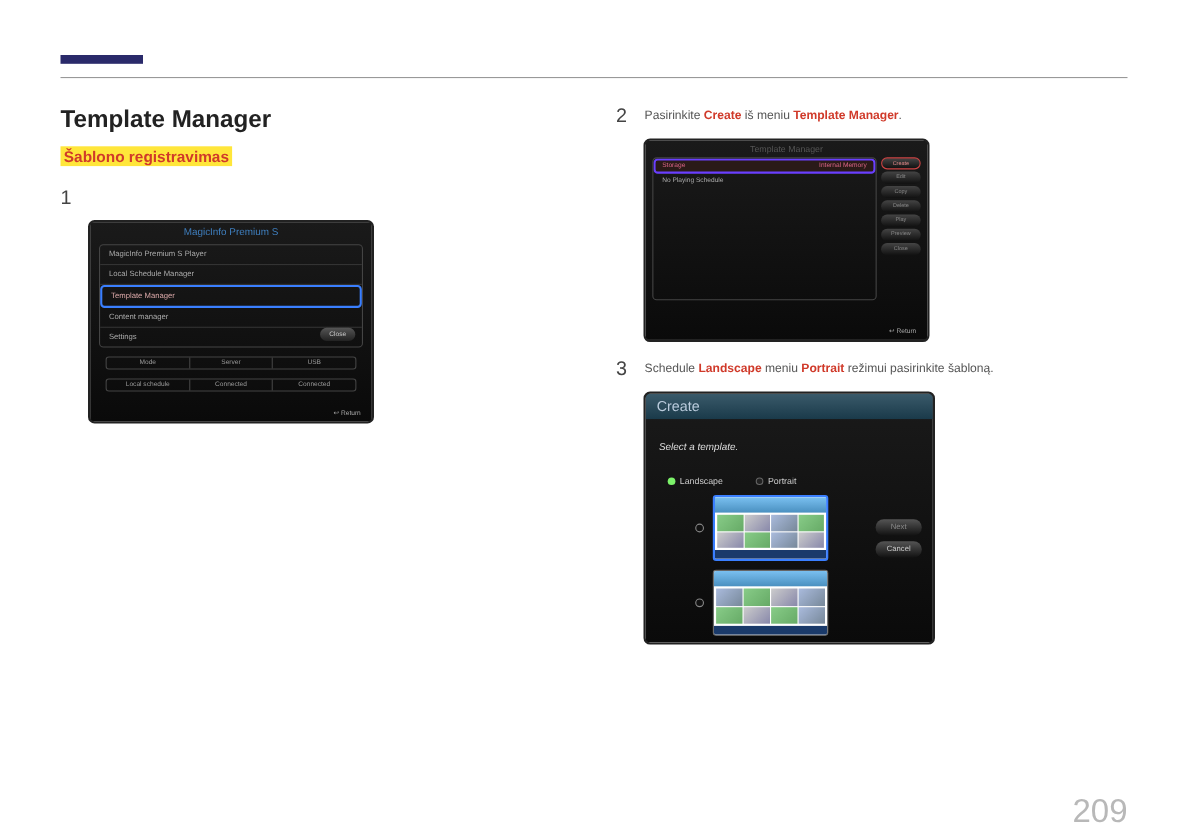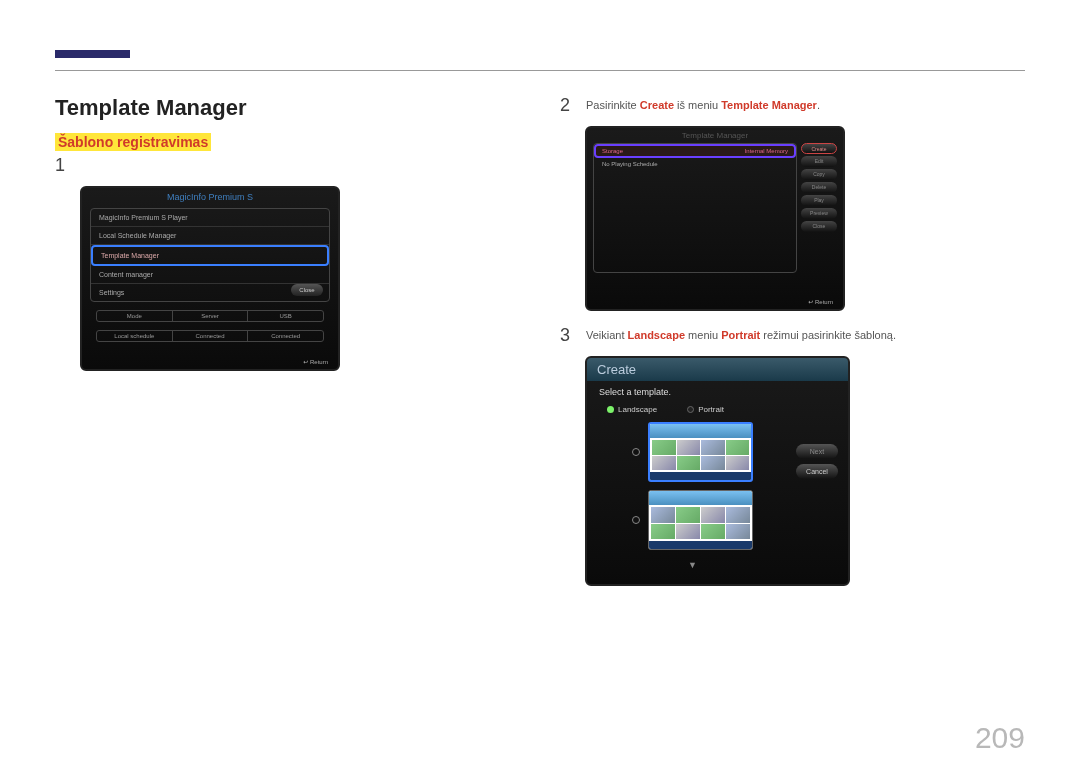--- a/index.html
+++ b/index.html
@@ -39,21 +39,21 @@
   }
   .col { flex: 1; }
   .h-title { font-size: 22px; font-weight: bold; color: #222; margin-bottom: 12px; }
   .subtitle-hl {
     display: inline-block;
     background: #ffe63a;
     color: #d03a2a;
     font-weight: bold;
     font-size: 14px;
     padding: 1px 3px;
-    margin-bottom: 4px;
+    margin-bottom: 18px;
   }
   .step { display: flex; align-items: flex-start; gap: 10px; margin-bottom: 10px; }
   .step-num { font-size: 18px; color: #444; width: 16px; }
   .step-text { font-size: 11px; line-height: 1.4; color: #555; padding-top: 3px; }
   .emph { color: #d03a2a; font-weight: bold; }
 
   
   .shot1 {
     width: 260px;
     height: 185px;
@@ -190,21 +190,21 @@
     color: #ccc;
     font-size: 8px;
     overflow: hidden;
   }
   .shot3-top {
     background: linear-gradient(#3a5a6a,#1a3a4a);
     padding: 4px 10px;
     font-size: 13px;
     color: #bcd;
   }
-  .shot3-sub { padding: 6px 12px; color: #ddd; font-size: 9px; }
+  .shot3-sub { padding: 20px 12px; color: #ddd; font-size: 9px; font-style: italic; }
   .radio-row { padding: 2px 20px; display: flex; gap: 30px; font-size: 8px; color: #ccc; }
   .radio-dot { display: inline-block; width: 7px; height: 7px; border-radius: 50%; background: #7cf26a; margin-right: 4px; vertical-align: middle; }
   .radio-dot.off { background: #222; border: 1px solid #666; }
   .shot3-body { display: flex; padding: 6px 10px; gap: 8px; }
   .thumbs { flex: 1; display: flex; flex-direction: column; gap: 8px; align-items: center; }
   .thumb-row { display: flex; align-items: center; gap: 8px; }
   .radio-small { width: 8px; height: 8px; border-radius: 50%; border: 1px solid #888; background: #111; }
   .thumb {
     width: 105px;
     height: 60px;
@@ -313,21 +313,21 @@
         </div>
       </div>
       <div class="return-row">↩ <span>Return</span></div>
     </div>
 
     <div style="height:14px"></div>
 
     <div class="step">
       <div class="step-num">3</div>
       <div class="step-text">
-        <span>Veikiant </span><span class="emph">Landscape</span><span> meniu </span><span class="emph">Portrait</span><span> režimui pasirinkite šabloną.</span>
+        <span>Schedule </span><span class="emph">Landscape</span><span> meniu </span><span class="emph">Portrait</span><span> režimui pasirinkite šabloną.</span>
       </div>
     </div>
 
     <div class="shot3">
       <div class="shot3-top">Create</div>
       <div class="shot3-sub">Select a template.</div>
       <div class="radio-row">
         <span><span class="radio-dot"></span><span>Landscape</span></span>
         <span><span class="radio-dot off"></span><span>Portrait</span></span>
       </div>

